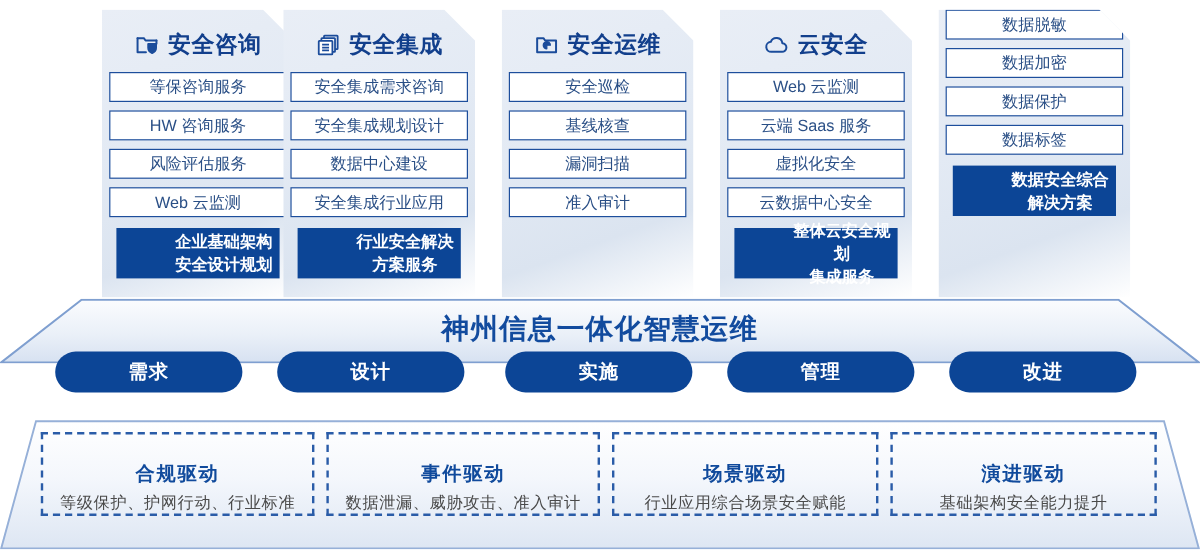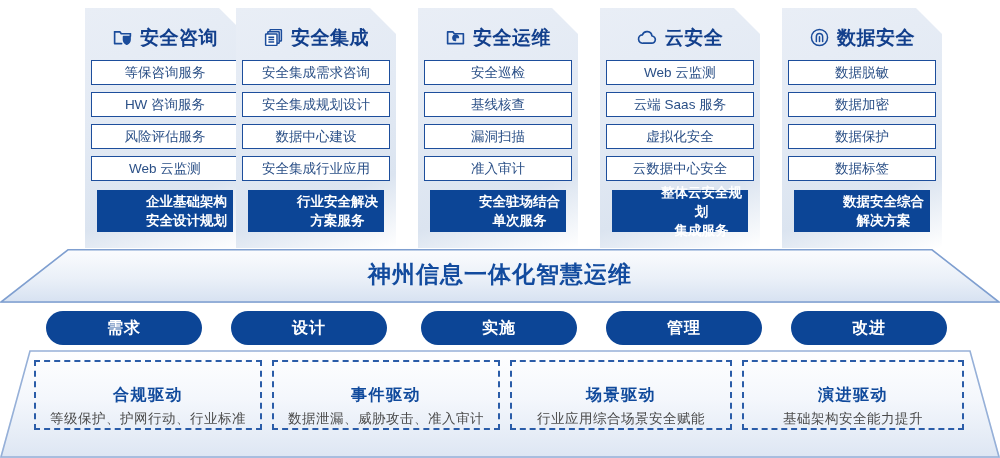--- a/index.html
+++ b/index.html
@@ -133,21 +133,21 @@
     color: #124b9e;
     letter-spacing: 1px;
     position: relative;
     top: -2px;
   }
 
   
   #pills {
     position: absolute;
     left: 0;
-    top: 311px;
+    top: 293px;
     width: 1000px;
     height: 34px;
   }
   .pill {
     position: absolute;
     top: 0;
     width: 156px;
     height: 34px;
     border-radius: 17px;
     background: #0c4596;
@@ -283,26 +283,20 @@
           </svg>
         </span>
         <span class="card-title">安全运维</span>
       </div>
       <div class="items">
         <div class="item">安全巡检</div>
         <div class="item">基线核查</div>
         <div class="item">漏洞扫描</div>
         <div class="item">准入审计</div>
       </div>
-      <div class="footer-box">
-        <div>
-          <span>安全驻场结合</span>
-          <span>单次服务</span>
-        </div>
-      </div>
     </div>
 
     <div class="card c3">
       <div class="card-head">
         <span class="card-icon">
           <svg viewBox="0 0 24 24" fill="none" stroke="#1b4c9b" stroke-width="1.9" stroke-linejoin="round" stroke-linecap="round">
             <path d="M7 18.5h9.6a4.1 4.1 0 0 0 .5-8.2 5.7 5.7 0 0 0-11-1.3A4.6 4.6 0 0 0 7 18.5z"></path>
           </svg>
         </span>
         <span class="card-title">云安全</span>
@@ -315,30 +309,20 @@
       </div>
       <div class="footer-box">
         <div>
           <span>整体云安全规划</span>
           <span>集成服务</span>
         </div>
       </div>
     </div>
 
     <div class="card c4">
-      <div class="card-head">
-        <span class="card-icon">
-          <svg viewBox="0 0 24 24" fill="none" stroke="#1b4c9b" stroke-width="1.7" stroke-linecap="round">
-            <circle cx="12" cy="12" r="9.2"></circle>
-            <path d="M8.4 16.6V11a3.6 3.6 0 0 1 7.2 0v5.6"></path>
-            <path d="M12 16.6V11"></path>
-          </svg>
-        </span>
-        <span class="card-title">数据安全</span>
-      </div>
       <div class="items">
         <div class="item">数据脱敏</div>
         <div class="item">数据加密</div>
         <div class="item">数据保护</div>
         <div class="item">数据标签</div>
       </div>
       <div class="footer-box">
         <div>
           <span>数据安全综合</span>
           <span>解决方案</span>

